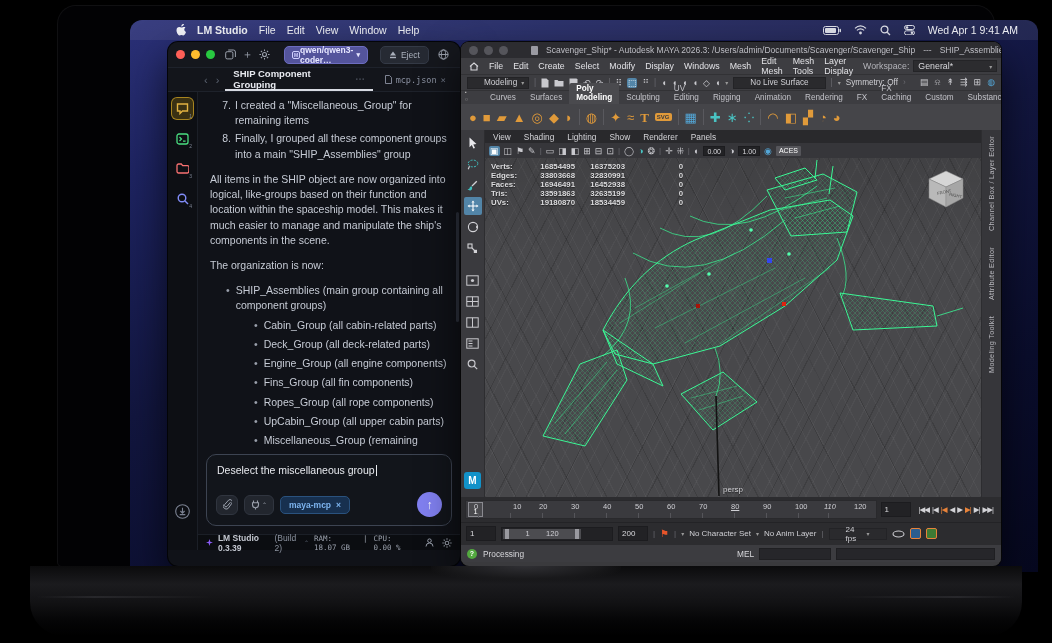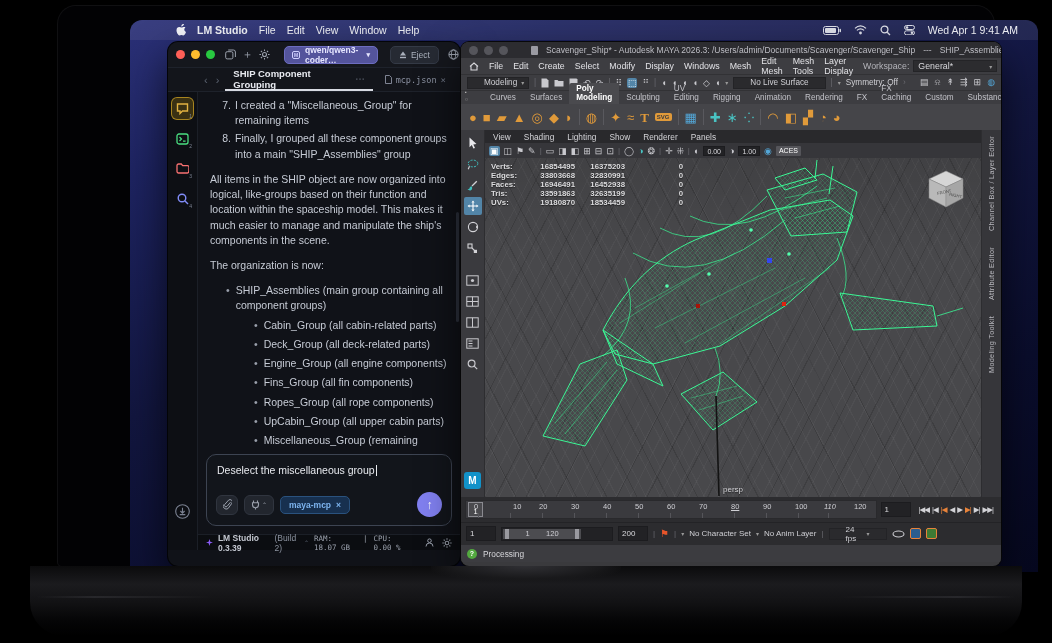--- a/index.html
+++ b/index.html
@@ -41,21 +41,21 @@
 
   
   .lm-titlebar { height:26px; background:#15171d; display:flex; align-items:center;
     padding:0 8px; gap:6px; border-bottom:1px solid #1e222b; }
   .lights { display:flex; gap:6px; margin-right:4px; }
   .light { width:9px; height:9px; border-radius:50%; }
   .l-red{background:#ff5f57;} .l-yel{background:#febc2e;} .l-grn{background:#28c840;}
   .l-off{background:#55555b;}
   .tb-icon { width:18px; height:18px; display:flex; align-items:center; justify-content:center;
     color:#9aa0ac; border-radius:4px; font-size:11px; }
-  .model-pill { display:flex; align-items:center; gap:5px; height:18px; margin-left:8px;
+  .model-pill { display:flex; align-items:center; height:18px; margin-left:8px;
     background:#54549c; border:1px solid #6d6dc0; border-radius:5px; padding:0 7px;
     color:#e6e6ff; font-size:8.5px; font-weight:bold; }
   .model-chip { width:11px; height:8px; border:1px solid #cfcfff; border-radius:2px;
     font-size:5px; line-height:7px; text-align:center; color:#cfcfff; }
   .eject-btn { display:flex; align-items:center; gap:4px; height:18px; margin-left:6px;
     background:#262a33; border:1px solid #343a46; border-radius:5px; padding:0 8px;
     color:#aab0bc; font-size:8.5px; }
   .lm-tabrow { height:24px; background:#13151b; display:flex; align-items:center;
     padding:0 6px 0 34px; gap:4px; border-bottom:1px solid #1e222b; font-size:9.5px; }
   .tab-nav { color:#5b6270; font-size:11px; padding:0 2px; }
@@ -917,19 +917,24 @@
                 <ellipse cx="6.5" cy="4" rx="5.5" ry="3" fill="none" stroke="#c9c9ce" stroke-width="1.1"></ellipse>
               </svg>
             </span>
           <span class="ak-ico" style="background:#2a5d8f;border:1px solid #e8833a;"></span>
           <span class="ak-ico" style="background:#3e7a34;border:1px solid #e8833a;"></span>
         </div>
 
         <div class="my-statusbar">
           <span class="proc-dot">?</span>
           <span>Processing</span>
+          <span class="mel-zone">
+            <span>MEL</span>
+            <span class="mel-field" style="width:72px;"></span>
+            <span class="mel-field" style="flex:1;"></span>
+          </span>
         </div>
       </div>
 
     </div>
   </div>
   <div class="base"></div>
 </div>
 
 </body></html>

